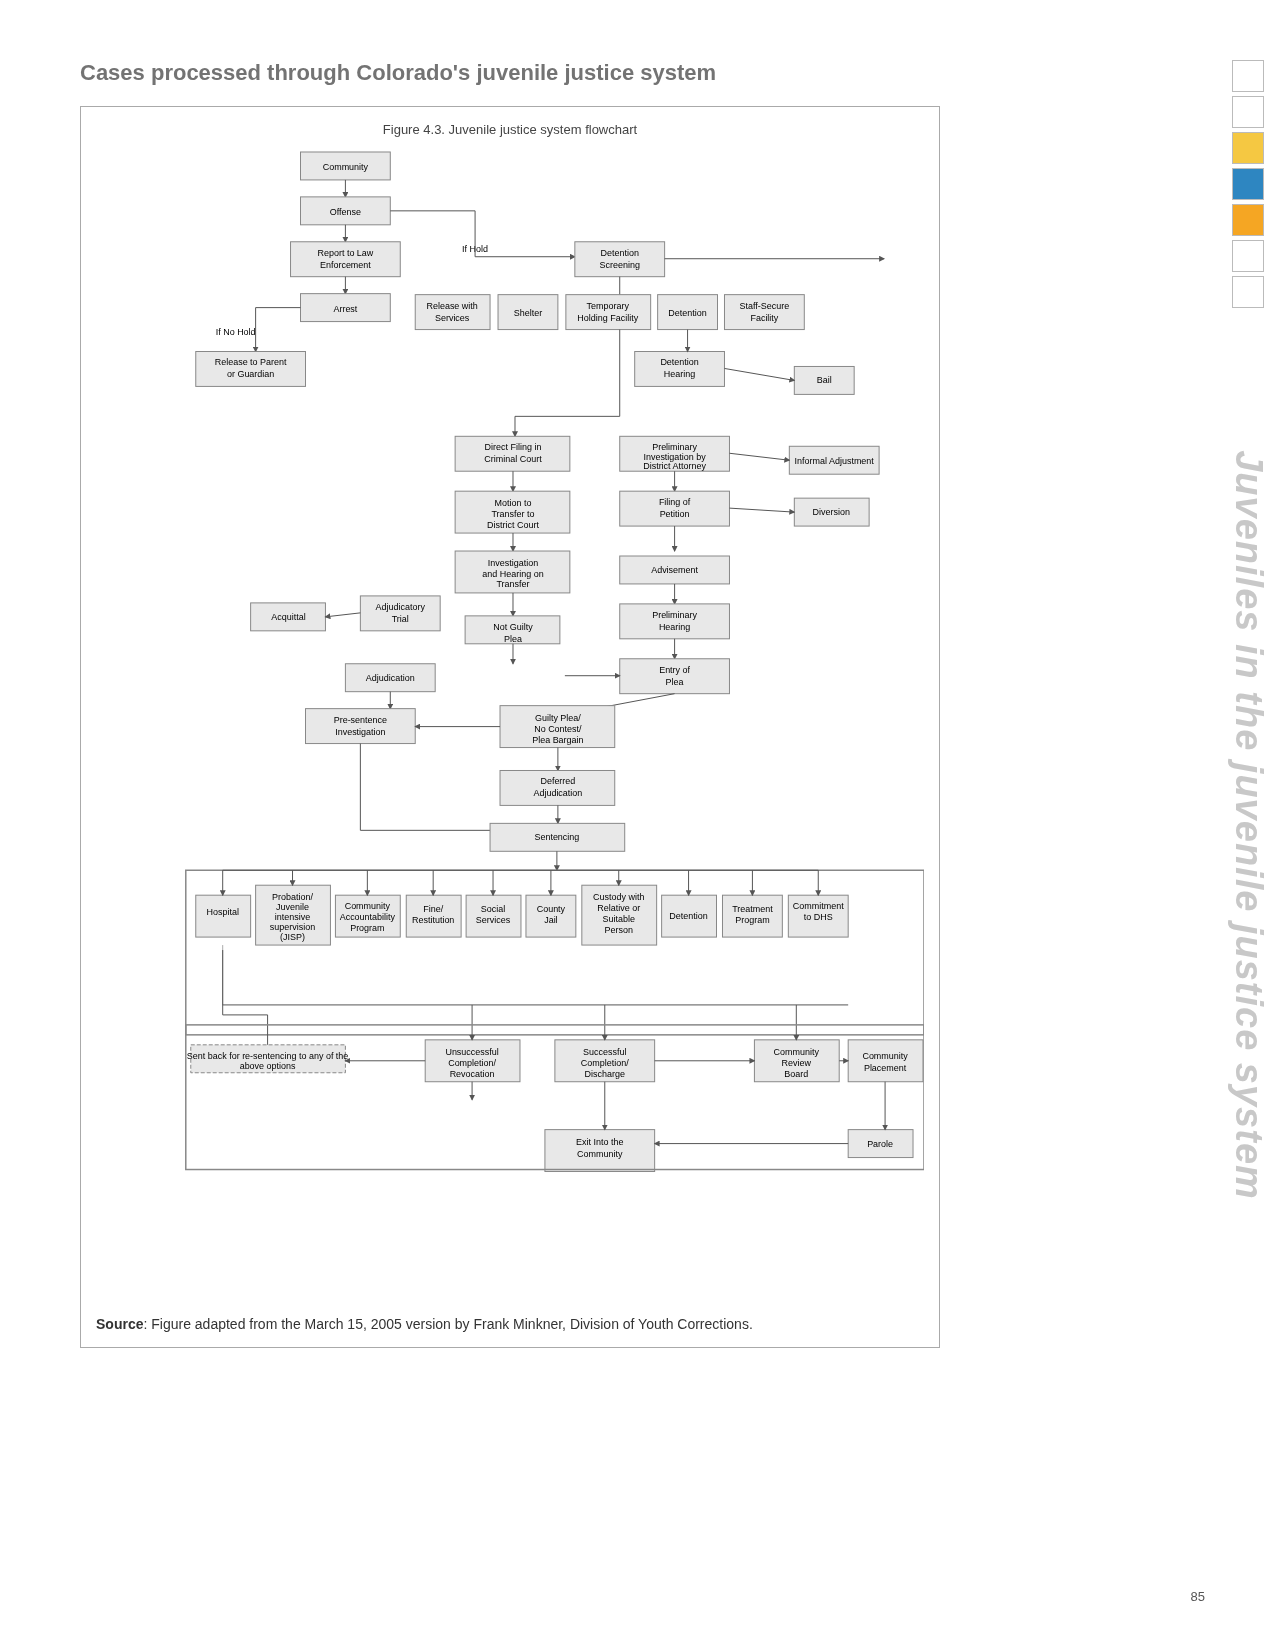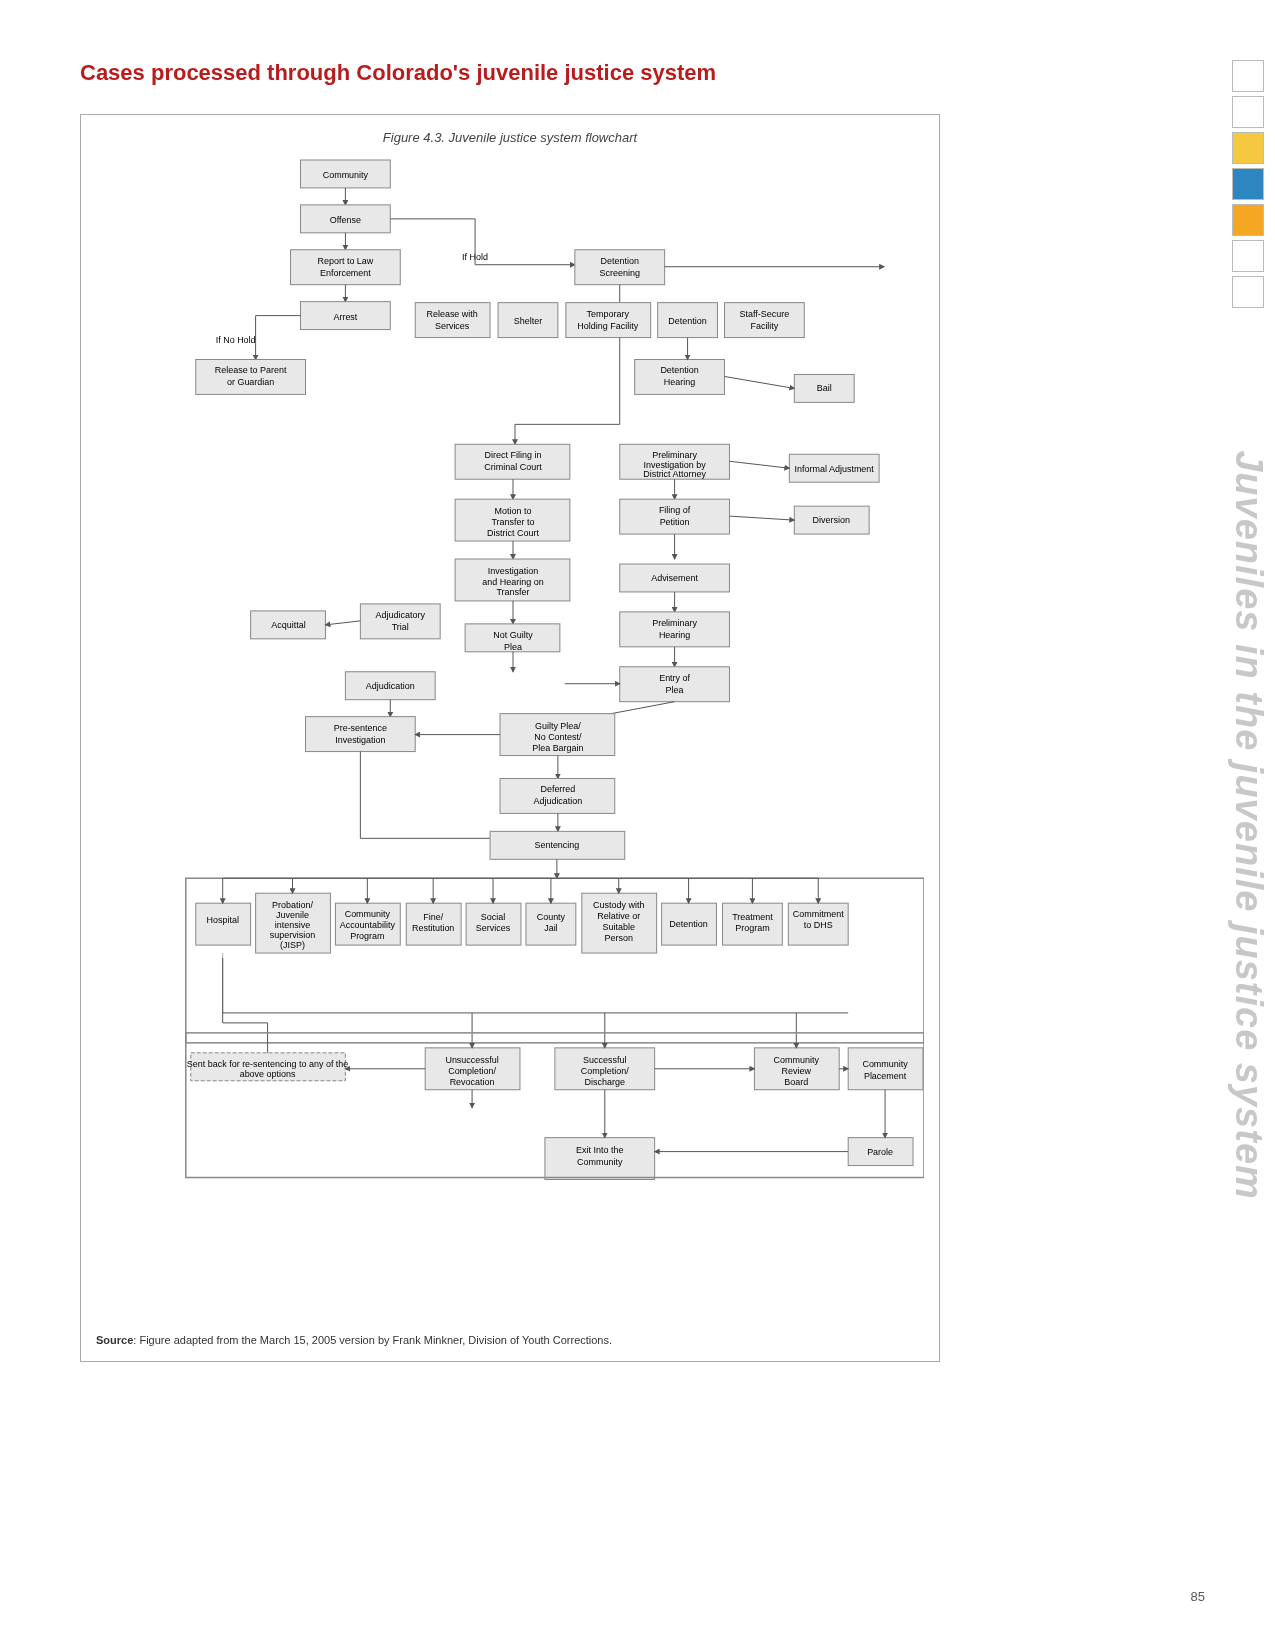--- a/index.html
+++ b/index.html
@@ -14,51 +14,50 @@
 
     .page-container {
       width: 1275px;
       height: 1650px;
       background: #fff;
       position: relative;
       padding: 60px 70px 60px 80px;
     }
 
     .page-title {
-      color: #b91c1c;
+      color: #737373;
       font-size: 22px;
       font-weight: bold;
-      margin-bottom: 28px;
+      margin-bottom: 20px;
     }
 
     .flowchart-area {
       width: 860px;
       border: 1.5px solid #aaa;
       padding: 15px;
       position: relative;
       background: #fff;
     }
 
     .figure-caption {
       text-align: center;
       font-size: 13px;
       color: #444;
       margin-bottom: 10px;
-      font-style: italic;
     }
 
     
     .flowchart-svg {
       width: 100%;
     }
 
     .source-text {
-      font-size: 11px;
+      font-size: 14px;
       color: #333;
-      margin-top: 28px;
+      margin-top: 18px;
     }
 
     .source-text strong {
       font-weight: bold;
     }
 
     
     .right-sidebar {
       position: absolute;
       right: 0;

